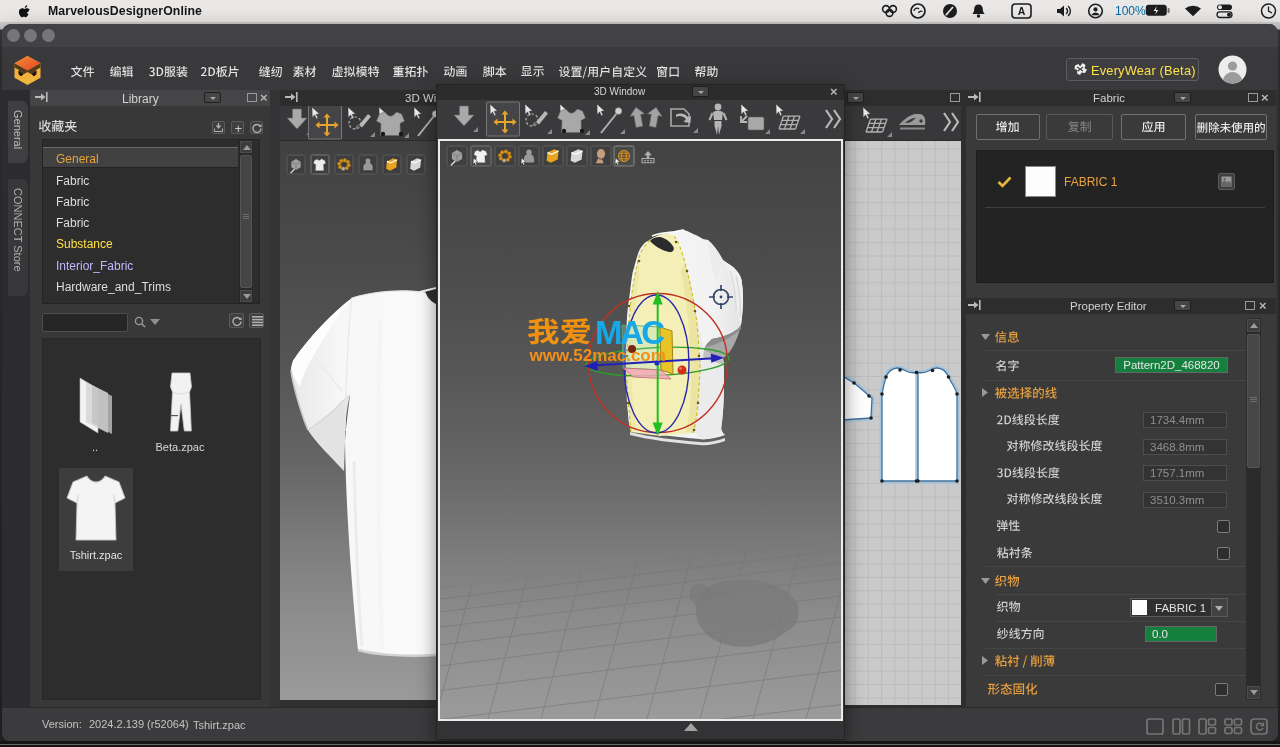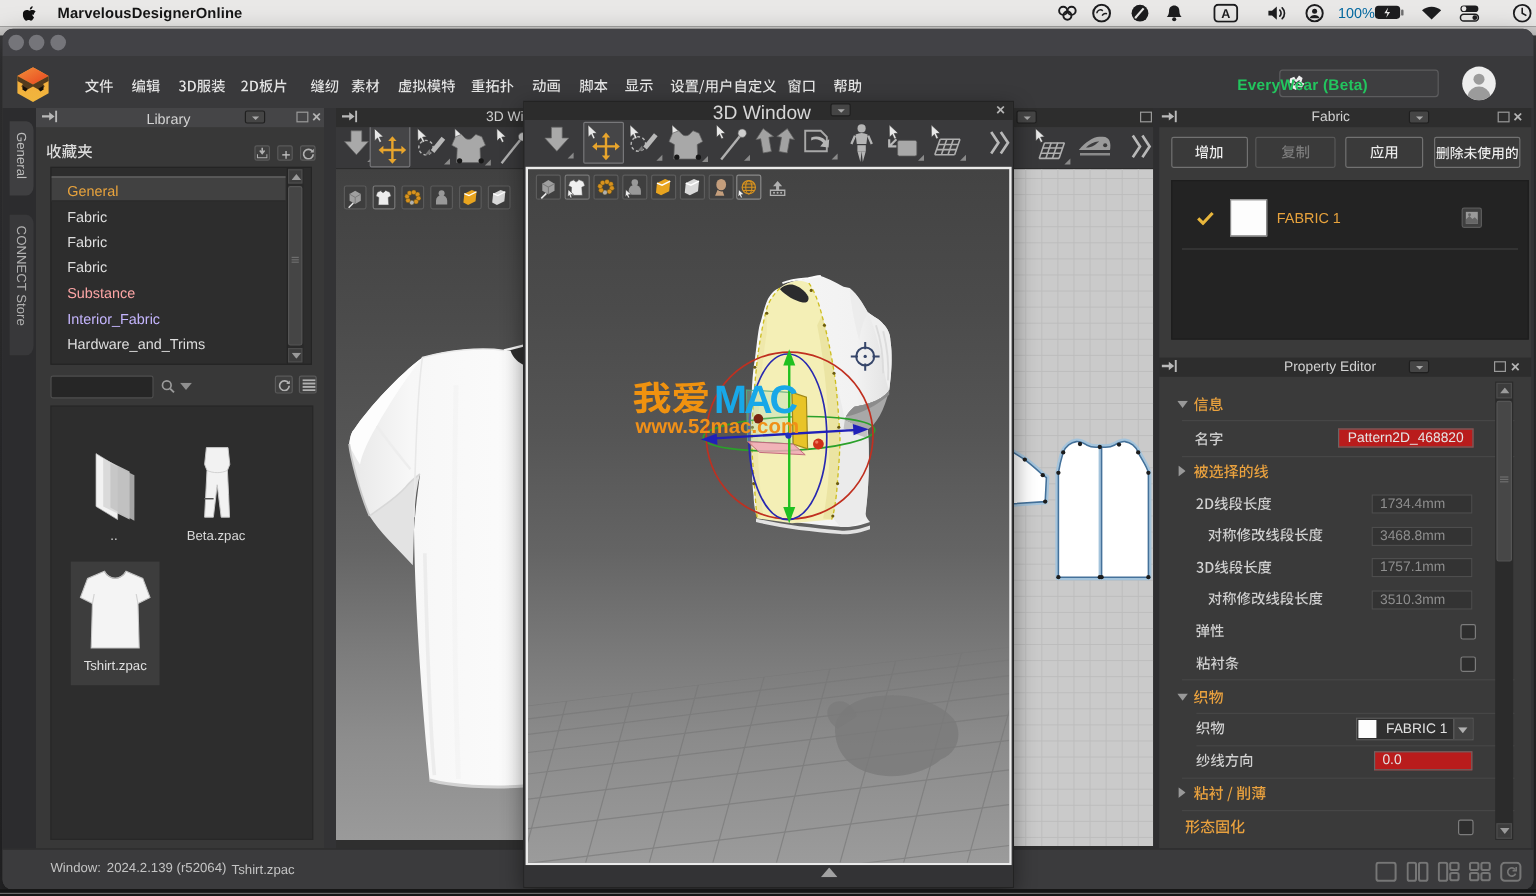--- a/index.html
+++ b/index.html
@@ -7,21 +7,21 @@
 #macbar{left:0;top:0;width:1280px;height:22px;background:#e9e8e7;color:#151515}
 #desk{left:0;top:22px;width:1280px;height:725px;background:linear-gradient(#d0cfce 0,#c4c3c2 7px,#3a3a3c 8px,#29292b 100%)}
 #win{left:2px;top:24px;width:1276px;height:717px;background:#3a3a3a;border-radius:9px 9px 8px 8px;overflow:hidden;box-shadow:0 10px 24px rgba(0,0,0,.5)}
 #deskbottom{left:0;top:741px;width:1280px;height:6px;background:#161616}
 #dockline{left:0;top:744px;width:1280px;height:1px;background:#6a6a6a}
 .ddbtn{position:absolute;width:17px;height:11px;background:#454545;border:1px solid #1f1f1f;border-radius:2px}
 .ddbtn:after{content:"";position:absolute;left:4.5px;top:3.5px;border:3.5px solid transparent;border-top-color:#a8a8a8}
 .icon-f{position:absolute;width:10px;height:9px;border:1px solid #9a9a9a}
 .icon-x{position:absolute;font-size:13px;font-weight:bold;color:#b5b5b5;line-height:11px}
 .lbl{position:absolute;white-space:nowrap}
-.inp{position:absolute;background:#b91c1c;border:1px solid #666;color:#e5e5e5;font-size:11.5px;line-height:14px}
+.inp{position:absolute;background:#15803d;border:1px solid #666;color:#e5e5e5;font-size:11.5px;line-height:14px}
 .inpd{position:absolute;background:#333;border:1px solid #4d4d4d;color:#8f8f8f;font-size:11.5px;line-height:14px}
 .cb{position:absolute;width:13px;height:13px;background:#2e2e2e;border:1px solid #7c7c7c;border-radius:2px}
 </style></head><body>
 <div id="macbar" class="ab">
     <svg class="ab" style="left:19px;top:5px" width="13" height="14" viewBox="0 0 13 14">
       <path fill="#111" d="M9.2 7.3c0-1.7 1.4-2.5 1.5-2.6-.8-1.2-2.1-1.3-2.5-1.4-1.1-.1-2.1.6-2.6.6-.5 0-1.4-.6-2.3-.6C2.1 3.3 1 4 .4 5.1c-1 1.7-.3 4.3.7 5.7.5.7 1.1 1.5 1.9 1.4.7 0 1-.5 1.9-.5s1.1.5 1.9.5c.8 0 1.3-.7 1.8-1.4.6-.8.8-1.6.8-1.6s-1.5-.6-1.5-2.2M7.6 2.1c.4-.5.7-1.2.6-1.9-.6 0-1.3.4-1.7.9-.4.4-.7 1.1-.6 1.8.7.1 1.3-.3 1.7-.8"></path>
     </svg>
     <div class="ab" style="left:48px;top:4px;font-size:12.3px;font-weight:bold;letter-spacing:.1px">MarvelousDesignerOnline</div>
     <svg class="ab" style="left:878px;top:3px" width="23" height="16" viewBox="0 0 23 16">
       <g fill="none" stroke="#1d1d1f" stroke-width="1.6">
@@ -139,21 +139,21 @@
       <path d="M4.5 -8.1C3.5 -7.4 2.1 -6.8 0.9 -6.5L1.4 -5.6C2.7 -6 4.2 -6.7 5.3 -7.5ZM6.8 -7.5C8.1 -7 9.7 -6.1 10.5 -5.6L11.2 -6.3C10.4 -6.9 8.7 -7.7 7.5 -8.1ZM5.1 -6.8C4.9 -6.5 4.7 -6 4.4 -5.6H1.9V1H3V0.6H9V1H10.2V-5.6H5.6C5.8 -5.9 6.1 -6.3 6.3 -6.6ZM3 -0.2V-4.8H9V-0.2ZM4.4 -2.4C4.8 -2.3 5.2 -2.1 5.7 -1.9C5 -1.5 4.1 -1.2 3.3 -1.1C3.5 -0.9 3.7 -0.6 3.8 -0.4C4.8 -0.6 5.7 -1 6.5 -1.5C7.1 -1.2 7.6 -0.8 8 -0.6L8.6 -1.2C8.2 -1.4 7.7 -1.7 7.2 -2C7.7 -2.5 8.2 -3 8.5 -3.7L7.9 -4L7.7 -3.9H5.3C5.4 -4.1 5.5 -4.3 5.6 -4.5L4.7 -4.6C4.5 -4 4 -3.4 3.3 -2.9C3.5 -2.8 3.8 -2.6 3.9 -2.4C4.3 -2.7 4.6 -3 4.8 -3.3H7.2C7 -2.9 6.7 -2.6 6.4 -2.4C5.9 -2.6 5.4 -2.8 4.9 -3ZM5 -9.9C5.1 -9.7 5.2 -9.4 5.3 -9.2H0.9V-7.2H2V-8.3H9.9V-7.2H11.1V-9.2H6.7C6.6 -9.5 6.4 -9.9 6.2 -10.2Z M13.4 -8.9V0.7H14.6V-0.3H21.4V0.7H22.6V-8.9ZM14.6 -1.4V-7.8H21.4V-1.4Z" fill="#e4e4e4"></path>
     </svg>
     <svg style="position:absolute;left:693px;top:42.2px;overflow:visible" width="22.6" height="11.1" viewBox="0.6 -10.1 22.6 11.1" preserveAspectRatio="none">
       <path d="M5.4 -4.1V-3.2H1.9C3 -3.7 3.7 -4.4 4 -5.1H6.5V-6H4.3L4.3 -6.3V-6.7H6.1V-7.6H4.3V-8.3H6.4V-9.2H4.3V-10.1H3.1V-9.2H0.7V-8.3H3.1V-7.6H1V-6.7H3.1V-6.3C3.1 -6.2 3.1 -6.1 3.1 -6H0.6V-5.1H2.7C2.3 -4.6 1.7 -4.1 0.7 -3.8C1 -3.6 1.3 -3.3 1.5 -3L1.7 -3.1V0.3H2.9V-2.2H5.4V1H6.6V-2.2H9.3V-0.8C9.3 -0.7 9.3 -0.6 9.1 -0.6C8.9 -0.6 8.1 -0.6 7.5 -0.6C7.6 -0.3 7.8 0 7.9 0.4C8.8 0.4 9.5 0.3 9.9 0.2C10.3 0 10.5 -0.3 10.5 -0.8V-3.2H6.6V-4.1ZM6.9 -9.6V-3.7H8V-8.7H9.7C9.4 -8.2 9.1 -7.6 8.8 -7.2C9.8 -6.6 10.1 -6.1 10.1 -5.7C10.1 -5.4 10.1 -5.3 9.9 -5.2C9.7 -5.1 9.5 -5.1 9.4 -5.1C9 -5.1 8.7 -5.1 8.2 -5.1C8.4 -4.9 8.5 -4.5 8.6 -4.2C9 -4.2 9.5 -4.2 9.9 -4.2C10.2 -4.2 10.4 -4.3 10.7 -4.4C11.1 -4.7 11.3 -5 11.3 -5.6C11.3 -6.1 10.9 -6.7 10 -7.3C10.4 -7.9 10.9 -8.6 11.4 -9.2L10.6 -9.7L10.4 -9.6Z M19.4 -10.1C19.4 -9.2 19.4 -8.3 19.4 -7.5H17.6V-6.4H19.4C19.2 -3.6 18.6 -1.2 16.4 0.2C16.7 0.4 17.1 0.8 17.2 1C19.6 -0.6 20.3 -3.2 20.5 -6.4H22.1C22 -2.2 21.9 -0.7 21.6 -0.3C21.5 -0.2 21.3 -0.1 21.1 -0.1C20.9 -0.1 20.3 -0.1 19.7 -0.2C19.8 0.1 20 0.6 20 0.9C20.6 0.9 21.3 0.9 21.6 0.9C22 0.8 22.3 0.7 22.6 0.4C23 -0.2 23.1 -1.9 23.2 -6.9C23.2 -7.1 23.2 -7.5 23.2 -7.5H20.5C20.5 -8.3 20.5 -9.2 20.5 -10.1ZM12.4 -1.3 12.6 -0.2C14 -0.5 16.1 -1 18 -1.4L17.8 -2.5L17.3 -2.3V-9.6H13.2V-1.5ZM14.2 -1.7V-3.5H16.2V-2.1ZM14.2 -6H16.2V-4.5H14.2ZM14.2 -7V-8.6H16.2V-7Z" fill="#e4e4e4"></path>
     </svg>
     <div class="ab" style="left:1064px;top:34px;width:133px;height:23px;background:#3e3e40;border:1px solid #5c5c5e;border-radius:3px"></div>
     <svg class="ab" style="left:1071px;top:38px" width="15" height="14" viewBox="0 0 15 14">
       <path fill="#f0f0f0" d="M2 3.5 5.5 2 7 4.5 9.5 1l3 2-1 3.5 2.5 1-2 3.5-3.5-.5L7 13 4 11.5 4.5 8 1.5 7z"></path>
       <path d="M4 5l6 4M5 9l5-4" stroke="#3e3e40" stroke-width="1.1"></path>
     </svg>
-    <div class="ab" style="left:1029px;top:39px;font-size:12.8px;font-weight:bold;color:#22c55e;letter-spacing:.2px">EveryWear (Beta)</div>
+    <div class="ab" style="left:1089px;top:39px;font-size:12.8px;font-weight:normal;color:#fde047;letter-spacing:.2px">EveryWear (Beta)</div>
     <svg class="ab" style="left:1216px;top:31px" width="29" height="29" viewBox="0 0 29 29">
       <circle cx="14.5" cy="14.5" r="14" fill="#ededed"></circle>
       <circle cx="14.5" cy="11" r="4.6" fill="#9b9b9b"></circle>
       <path d="M5 24.5a9.8 9.8 0 0 1 19 0A14 14 0 0 1 14.5 28.5 14 14 0 0 1 5 24.5z" fill="#9b9b9b"></path>
     </svg>
     <div class="ab" style="left:0;top:66px;width:1276px;height:617px;background:#333335"></div>
     <div class="ab" style="left:0;top:66px;width:28px;height:617px;background:#2c2c2e"></div>
     <div class="ab" style="left:6px;top:77px;width:20px;height:62px;background:#3f3f41;border-radius:0 6px 6px 0/0 8px 8px 0"></div>
     <div class="ab" style="left:6px;top:155px;width:20px;height:117px;background:#38383a;border-radius:0 6px 6px 0/0 8px 8px 0"></div>
     <div class="lbl" style="left:9.5px;top:86px;writing-mode:vertical-rl;font-size:11px;color:#bdbdbd">General</div>
@@ -182,21 +182,21 @@
     <svg class="ab" style="left:249.5px;top:98.5px" width="10" height="10" viewBox="0 0 10 10">
       <path d="M8.5 3.5A4 4 0 1 0 9 5.5" fill="none" stroke="#b0b0b0" stroke-width="1.4"></path>
       <path d="M9.5 1v3h-3z" fill="#b0b0b0"></path>
     </svg>
     <div class="ab" style="left:40px;top:115px;width:218px;height:165px;background:#2d2d2d;border:1px solid #242424"></div>
     <div class="ab" style="left:41px;top:123px;width:195px;height:21px;background:#414141;border-top:1px solid #6a6a6a;border-bottom:1px solid #232323"></div>
     <div class="lbl" style="left:54px;top:128px;font-size:12px;color:#e8a33d">General</div>
     <div class="lbl" style="left:54px;top:149.5px;font-size:12px;color:#dedede">Fabric</div>
     <div class="lbl" style="left:54px;top:170.8px;font-size:12px;color:#dedede">Fabric</div>
     <div class="lbl" style="left:54px;top:192.1px;font-size:12px;color:#dedede">Fabric</div>
-    <div class="lbl" style="left:54px;top:213.4px;font-size:12px;color:#fca5a5">Substance</div>
+    <div class="lbl" style="left:54px;top:213.4px;font-size:12px;color:#fde047">Substance</div>
     <div class="lbl" style="left:54px;top:234.7px;font-size:12px;color:#c4b5fd">Interior_Fabric</div>
     <div class="lbl" style="left:54px;top:256px;font-size:12px;color:#dedede">Hardware_and_Trims</div>
     <div class="ab" style="left:237px;top:116px;width:14px;height:163px;background:#2a2a2a;border-left:1px solid #242424"></div>
     <div class="ab" style="left:238px;top:117px;width:12px;height:12px;background:#3c3c3c;border:1px solid #4c4c4c"></div>
     <svg class="ab" style="left:241px;top:120.5px" width="8" height="5" viewBox="0 0 8 5">
       <path d="M4 0 8 5H0z" fill="#9a9a9a"></path>
     </svg>
     <div class="ab" style="left:238px;top:266px;width:12px;height:12px;background:#3c3c3c;border:1px solid #4c4c4c"></div>
     <svg class="ab" style="left:241px;top:270px" width="8" height="5" viewBox="0 0 8 5">
       <path d="M4 5 8 0H0z" fill="#9a9a9a"></path>
@@ -518,21 +518,21 @@
     <div class="ab" style="left:1130px;top:576px;width:15px;height:15px;background:#fdfdfd"></div>
     <div class="lbl" style="left:1153px;top:577.5px;font-size:11.5px;color:#e2e2e2">FABRIC 1</div>
     <div class="ab" style="left:1209px;top:575px;width:16px;height:17px;background:#424242;border-left:1px solid #5c5c5c"></div>
     <svg class="ab" style="left:1213px;top:582px" width="8" height="5" viewBox="0 0 8 5">
       <path d="M0 0h8L4 5z" fill="#b0b0b0"></path>
     </svg>
     <div class="ab" style="left:995px;top:597px;width:265px;height:1px;background:#464646"></div>
     <svg style="position:absolute;left:995px;top:604px;overflow:visible" width="46.6" height="11.3" viewBox="0.4 -10.2 46.6 11.3" preserveAspectRatio="none">
       <path d="M0.4 -0.7 0.7 0.4C1.9 0 3.5 -0.5 5 -0.9L4.8 -1.9C3.2 -1.5 1.5 -1 0.4 -0.7ZM5.7 -8.1C5.6 -6.8 5.3 -5.4 4.8 -4.5C5.1 -4.4 5.6 -4.2 5.8 -4C6.2 -5 6.6 -6.5 6.8 -7.9ZM9.2 -8C9.8 -6.9 10.3 -5.5 10.5 -4.6L11.5 -5C11.3 -5.9 10.8 -7.3 10.2 -8.3ZM10 -4.2C9.1 -1.8 7.3 -0.6 4.3 0C4.5 0.3 4.8 0.7 4.9 1C8.1 0.3 10.1 -1.2 11.1 -3.9ZM7.5 -10.1V-2.7H8.6V-10.1ZM0.7 -5C0.9 -5.1 1.2 -5.2 2.5 -5.3C2.1 -4.7 1.6 -4.2 1.4 -3.9C1 -3.5 0.7 -3.2 0.5 -3.2C0.6 -2.9 0.8 -2.4 0.8 -2.1C1.1 -2.3 1.6 -2.4 4.8 -2.9C4.8 -3.1 4.8 -3.6 4.8 -3.9L2.3 -3.6C3.3 -4.6 4.2 -5.8 4.9 -7L4 -7.6C3.7 -7.2 3.5 -6.8 3.2 -6.3L1.9 -6.2C2.6 -7.2 3.3 -8.5 3.9 -9.7L2.8 -10.1C2.3 -8.7 1.4 -7.2 1.1 -6.8C0.8 -6.4 0.6 -6.1 0.4 -6.1C0.5 -5.8 0.7 -5.3 0.7 -5Z M12.6 -0.7 12.9 0.3C14 -0 15.4 -0.5 16.8 -0.9L16.7 -1.9C15.2 -1.4 13.6 -1 12.6 -0.7ZM20.5 -9.3C21 -9 21.7 -8.6 22.1 -8.2L22.8 -8.9C22.4 -9.2 21.7 -9.7 21.1 -10ZM12.9 -5C13.1 -5.1 13.3 -5.2 14.6 -5.3C14.2 -4.7 13.7 -4.1 13.5 -3.9C13.2 -3.5 12.9 -3.2 12.6 -3.1C12.7 -2.8 12.9 -2.3 12.9 -2.1C13.2 -2.3 13.7 -2.4 16.6 -3C16.6 -3.2 16.6 -3.7 16.7 -3.9L14.5 -3.6C15.4 -4.6 16.2 -5.8 16.9 -7.1L16 -7.7C15.8 -7.2 15.5 -6.8 15.3 -6.3L14 -6.2C14.7 -7.2 15.3 -8.4 15.8 -9.6L14.8 -10.1C14.3 -8.7 13.5 -7.2 13.2 -6.8C12.9 -6.4 12.7 -6.1 12.5 -6.1C12.6 -5.8 12.8 -5.2 12.9 -5ZM22.5 -4.2C22.1 -3.5 21.5 -2.9 20.9 -2.4C20.7 -2.9 20.6 -3.6 20.4 -4.3L23.4 -4.9L23.2 -5.9L20.3 -5.3C20.3 -5.8 20.2 -6.2 20.2 -6.7L23.1 -7.2L22.9 -8.1L20.1 -7.7C20.1 -8.5 20.1 -9.3 20.1 -10.2H18.9C18.9 -9.3 19 -8.4 19 -7.6L17.2 -7.3L17.4 -6.3L19.1 -6.5C19.1 -6.1 19.2 -5.6 19.2 -5.1L16.9 -4.7L17.1 -3.7L19.4 -4.1C19.5 -3.2 19.7 -2.4 19.9 -1.7C18.9 -1 17.7 -0.5 16.5 -0.1C16.8 0.1 17.1 0.5 17.2 0.8C18.3 0.4 19.3 -0.1 20.3 -0.7C20.8 0.4 21.4 1 22.2 1C23.1 1 23.4 0.6 23.6 -0.8C23.4 -0.9 23 -1.2 22.8 -1.4C22.7 -0.4 22.6 -0.1 22.3 -0.1C21.9 -0.1 21.5 -0.6 21.2 -1.3C22.1 -2 22.9 -2.8 23.5 -3.8Z M29.2 -9.8C29.4 -9.3 29.8 -8.6 29.9 -8.1H24.7V-7H27.9C27.8 -4.3 27.5 -1.4 24.5 0.1C24.8 0.4 25.2 0.8 25.3 1C27.6 -0.2 28.5 -2.1 28.8 -4.2H32.9C32.7 -1.7 32.5 -0.6 32.2 -0.3C32 -0.2 31.9 -0.2 31.6 -0.2C31.3 -0.2 30.4 -0.2 29.6 -0.3C29.8 0 30 0.5 30 0.9C30.8 0.9 31.6 0.9 32 0.9C32.5 0.8 32.9 0.7 33.2 0.4C33.7 -0.1 33.9 -1.4 34.1 -4.8C34.2 -4.9 34.2 -5.3 34.2 -5.3H29C29.1 -5.9 29.1 -6.4 29.2 -7H35.3V-8.1H30.3L31.1 -8.5C31 -9 30.6 -9.7 30.3 -10.2Z M41.1 -10.2C41 -9.5 40.7 -8.7 40.4 -8.1H37.1V1H38.2V-7H45.8V-0.4C45.8 -0.2 45.7 -0.1 45.5 -0.1C45.3 -0.1 44.4 -0.1 43.6 -0.1C43.8 0.2 44 0.7 44 1C45.1 1 45.9 1 46.3 0.8C46.8 0.6 46.9 0.3 46.9 -0.4V-8.1H41.7C42 -8.7 42.3 -9.3 42.6 -9.9ZM40.7 -4.6H43.3V-2.5H40.7ZM39.6 -5.6V-0.7H40.7V-1.5H44.4V-5.6Z" fill="#d0d0d0"></path>
     </svg>
-    <div class="inp" style="left:1143px;top:602px;width:82px;height:16px;padding-left:6px">0.0</div>
+    <div class="inp" style="left:1143px;top:602px;width:72px;height:16px;padding-left:6px">0.0</div>
     <div class="ab" style="left:983px;top:624px;width:277px;height:1px;background:#464646"></div>
     <svg class="ab" style="left:980px;top:632px" width="6" height="9" viewBox="0 0 6 9">
       <path d="M0 0v9L6 4.5z" fill="#999"></path>
     </svg>
     <svg style="position:absolute;left:993px;top:631px;overflow:visible" width="59.6" height="12.8" viewBox="0.3 -10.6 59.6 12.8" preserveAspectRatio="none">
       <path d="M0.6 -9.5C1 -8.6 1.2 -7.5 1.3 -6.8L2.2 -7C2.1 -7.7 1.9 -8.8 1.5 -9.7ZM4.8 -9.8C4.6 -9 4.3 -7.7 4 -7L4.8 -6.7C5.1 -7.4 5.6 -8.6 5.9 -9.6ZM5.7 -4.6V1.1H6.9V0.5H10.5V1H11.7V-4.6H9V-7H12V-8.1H9V-10.6H7.8V-4.6ZM6.9 -0.7V-3.5H10.5V-0.7ZM0.5 -6.3V-5.2H2.4C1.9 -3.9 1.1 -2.4 0.3 -1.6C0.5 -1.3 0.8 -0.8 0.9 -0.4C1.5 -1.1 2.1 -2.2 2.6 -3.4V1H3.8V-3.5C4.2 -2.9 4.7 -2.1 5 -1.8L5.6 -2.7C5.4 -3 4.2 -4.3 3.8 -4.6V-5.2H5.7V-6.3H3.8V-10.6H2.6V-6.3Z M18.6 -5.1C19.2 -4.2 19.7 -3 19.9 -2.2L21 -2.6C20.8 -3.4 20.2 -4.6 19.6 -5.5ZM14.4 -9.9C14.8 -9.5 15.4 -8.8 15.6 -8.4H13.1V-7.3H16.1C15.3 -5.7 14.1 -4.1 12.8 -3.2C13 -3 13.4 -2.4 13.5 -2.1C13.9 -2.5 14.4 -2.9 14.8 -3.5V1.1H16V-3.7C16.5 -3.2 17 -2.5 17.3 -2.1L18 -3.1L17 -4L18.1 -5.2L17.3 -5.8C17.1 -5.5 16.8 -5 16.4 -4.6L16 -5C16.6 -6 17.2 -7 17.5 -8L16.9 -8.4L16.7 -8.4H15.8L16.6 -9C16.3 -9.4 15.8 -10 15.2 -10.5ZM21.8 -10.5V-7.8H18.1V-6.6H21.8V-0.5C21.8 -0.2 21.7 -0.2 21.5 -0.2C21.3 -0.1 20.5 -0.1 19.7 -0.2C19.9 0.2 20 0.7 20.1 1.1C21.2 1.1 21.9 1 22.4 0.8C22.8 0.6 23 0.3 23 -0.5V-6.6H24.5V-7.8H23V-10.5Z M28 2.2H29L32.4 -10H31.4Z M43 -9.1V-2.1H44.2V-9.1ZM45.8 -10.3V-0.5C45.8 -0.2 45.8 -0.1 45.5 -0.1C45.2 -0.1 44.5 -0.1 43.6 -0.2C43.8 0.2 44 0.7 44 1.1C45.2 1.1 45.9 1 46.4 0.8C46.8 0.6 47 0.3 47 -0.5V-10.3ZM36.1 -9.7C36.5 -9 36.8 -8 37 -7.3L38 -7.7C37.8 -8.3 37.5 -9.3 37.1 -10.1ZM41.2 -10.2C41.1 -9.4 40.7 -8.3 40.3 -7.6L41.3 -7.4C41.7 -8 42.1 -9 42.4 -9.9ZM36.5 -7.1V1H37.7V-1.9H40.7V-0.4C40.7 -0.2 40.6 -0.2 40.5 -0.2C40.3 -0.2 39.7 -0.2 39.1 -0.2C39.3 0.1 39.4 0.6 39.5 0.9C40.4 0.9 41 0.9 41.4 0.7C41.7 0.5 41.9 0.2 41.9 -0.4V-7.1H39.8V-10.6H38.6V-7.1ZM40.7 -2.9H37.7V-4H40.7ZM40.7 -5H37.7V-6H40.7Z M49 -7.4C49.7 -7 50.6 -6.5 51.1 -6.1L51.8 -7C51.3 -7.4 50.4 -7.9 49.6 -8.2ZM48.5 -4.9C49.2 -4.5 50.1 -4 50.6 -3.6L51.3 -4.5C50.8 -4.9 49.9 -5.4 49.1 -5.7ZM48.8 0.3 49.7 1C50.3 0 50.9 -1.2 51.5 -2.2L50.6 -2.9C50 -1.8 49.3 -0.5 48.8 0.3ZM52.3 -6.3V-2.5H53.4V-3.2H55.2V-2.6H56.3V-3.2H58.1V-2.6H59.3V-6.3H56.3V-6.8H59.8V-7.5H59.1L59.3 -7.8C59 -8.1 58.4 -8.5 57.8 -8.7L57.3 -8.1C57.6 -7.9 58 -7.7 58.3 -7.5H56.3V-8.1H57V-8.8H59.9V-9.8H57V-10.6H55.8V-9.8H52.6V-10.6H51.5V-9.8H48.7V-8.8H51.5V-8.1H52.6V-8.8H55.8V-8.2H55.2V-7.5H51.9V-6.8H55.2V-6.3ZM56.9 -2.8V-2.2H51.7V-1.3H53.2L52.8 -0.9C53.3 -0.5 54 0.1 54.3 0.5L55.1 -0.2C54.8 -0.5 54.3 -1 53.8 -1.3H56.9V-0.1C56.9 0 56.9 0 56.7 0C56.6 0.1 56.1 0.1 55.6 0C55.7 0.3 55.8 0.7 55.9 1C56.7 1 57.2 1 57.6 0.9C58 0.7 58 0.4 58 -0.1V-1.3H59.9V-2.2H58V-2.8ZM55.2 -5.6V-5H53.4V-5.6ZM56.3 -5.6H58.1V-5H56.3ZM55.2 -4.4V-3.8H53.4V-4.4ZM56.3 -4.4H58.1V-3.8H56.3Z" fill="#e9a13e"></path>
     </svg>
     <div class="ab" style="left:983px;top:651px;width:277px;height:1px;background:#464646"></div>
     <svg style="position:absolute;left:986px;top:659px;overflow:visible" width="49.2" height="11.8" viewBox="0.4 -10.6 49.2 11.8" preserveAspectRatio="none">
       <path d="M10.4 -10.4C9.7 -9.3 8.3 -8.3 7.1 -7.7C7.4 -7.5 7.8 -7.1 8 -6.9C9.2 -7.6 10.6 -8.7 11.6 -9.9ZM10.8 -6.9C10 -5.8 8.5 -4.7 7.3 -4.1C7.6 -3.9 7.9 -3.5 8.1 -3.2C9.4 -4 10.9 -5.2 11.8 -6.5ZM11 -3.6C10.1 -2 8.4 -0.7 6.6 0.1C6.9 0.3 7.3 0.7 7.5 1C9.3 0.1 11.1 -1.4 12.1 -3.1ZM4.9 -8.7V-5.7H3.1V-8.7ZM0.5 -5.7V-4.6H2C2 -2.8 1.7 -1.1 0.4 0.3C0.6 0.5 1.1 0.9 1.2 1.1C2.7 -0.5 3.1 -2.5 3.1 -4.6H4.9V1H6.1V-4.6H7.3V-5.7H6.1V-8.7H7.2V-9.8H0.7V-8.7H2V-5.7Z M17.2 -5C18 -4.6 18.9 -4 19.3 -3.5L20.4 -4.2C19.9 -4.6 19 -5.2 18.2 -5.6ZM15.8 -3V-0.7C15.8 0.5 16.2 0.8 17.8 0.8C18.1 0.8 20.2 0.8 20.5 0.8C21.8 0.8 22.2 0.4 22.3 -1.3C22 -1.4 21.5 -1.6 21.3 -1.7C21.2 -0.5 21.1 -0.3 20.4 -0.3C20 -0.3 18.3 -0.3 17.9 -0.3C17.1 -0.3 17 -0.3 17 -0.7V-3ZM17.6 -3.3C18.3 -2.6 19.1 -1.7 19.5 -1.1L20.4 -1.7C20.1 -2.3 19.2 -3.2 18.5 -3.8ZM21.8 -2.9C22.4 -1.8 23.1 -0.4 23.3 0.5L24.4 0.1C24.1 -0.8 23.5 -2.2 22.9 -3.2ZM14.3 -3.1C14.1 -2 13.6 -0.8 13.1 0L14.2 0.6C14.7 -0.3 15.1 -1.7 15.3 -2.7ZM18.2 -10.6C18.1 -10 18.1 -9.4 17.9 -8.9H13.2V-7.8H17.6C17 -6.3 15.8 -5 13 -4.3C13.3 -4.1 13.6 -3.6 13.7 -3.3C16.9 -4.2 18.2 -5.8 18.9 -7.7C19.8 -5.5 21.4 -4.1 23.8 -3.4C24 -3.8 24.3 -4.2 24.6 -4.5C22.4 -5 20.9 -6.1 20.1 -7.8H24.4V-8.9H19.2C19.3 -9.4 19.4 -10 19.4 -10.6Z M29.7 -4H32.9V-2.5H29.7ZM28.6 -4.9V-1.6H34V-4.9H31.8V-6.1H34.7V-7.1H31.8V-8.4H30.7V-7.1H27.9V-6.1H30.7V-4.9ZM26 -10V1.1H27.2V0.5H35.3V1.1H36.5V-10ZM27.2 -0.6V-8.9H35.3V-0.6Z M48.2 -8.8C47.4 -7.6 46.3 -6.4 45.1 -5.4V-10.4H43.9V-4.5C43 -3.9 42.2 -3.4 41.4 -3C41.7 -2.8 42.1 -2.3 42.3 -2.1C42.8 -2.4 43.3 -2.7 43.9 -3V-1.2C43.9 0.4 44.3 0.8 45.6 0.8C45.9 0.8 47.4 0.8 47.7 0.8C49.1 0.8 49.4 -0 49.6 -2.4C49.2 -2.5 48.7 -2.8 48.4 -3C48.3 -0.9 48.2 -0.4 47.6 -0.4C47.3 -0.4 46.1 -0.4 45.8 -0.4C45.2 -0.4 45.1 -0.5 45.1 -1.2V-3.9C46.7 -5 48.2 -6.5 49.4 -8.1ZM41.2 -10.6C40.5 -8.7 39.3 -6.9 38 -5.7C38.2 -5.5 38.6 -4.8 38.7 -4.5C39.1 -4.9 39.5 -5.4 40 -5.9V1.1H41.2V-7.7C41.7 -8.5 42.1 -9.4 42.4 -10.2Z" fill="#e9a13e"></path>
@@ -543,21 +543,21 @@
     <svg class="ab" style="left:1248px;top:299px" width="8" height="5" viewBox="0 0 8 5">
       <path d="M4 0 8 5H0z" fill="#9a9a9a"></path>
     </svg>
     <div class="ab" style="left:1245px;top:662px;width:13px;height:13px;background:#3c3c3c;border:1px solid #4c4c4c"></div>
     <svg class="ab" style="left:1248px;top:666px" width="8" height="5" viewBox="0 0 8 5">
       <path d="M4 5 8 0H0z" fill="#9a9a9a"></path>
     </svg>
     <div class="ab" style="left:1245px;top:310px;width:13px;height:134px;background:#474747;border:1px solid #555;border-radius:2px"></div>
     <div class="ab" style="left:1248px;top:373px;width:7px;height:1px;background:#6e6e6e;box-shadow:0 2px 0 #6e6e6e,0 4px 0 #6e6e6e"></div>
     <div class="ab" style="left:0;top:683px;width:1276px;height:34px;background:#3b3b3d;border-top:1px solid #2a2a2a"></div>
-    <div class="lbl" style="left:40px;top:694px;font-size:11px;color:#c3c3c3">Window:</div>
+    <div class="lbl" style="left:40px;top:694px;font-size:11px;color:#c3c3c3">Version:</div>
     <div class="lbl" style="left:87px;top:694px;font-size:11px;color:#c3c3c3">2024.2.139 (r52064)</div>
     <div class="lbl" style="left:191px;top:694.5px;font-size:11px;color:#c3c3c3">Tshirt.zpac</div>
     <svg class="ab" style="left:1144px;top:694px" width="19" height="17" viewBox="0 0 19 17">
       <g fill="none" stroke="#767676" stroke-width="1.7">
         <rect x="1" y="1" width="16" height="15" rx="2"></rect>
       </g>
     </svg>
     <svg class="ab" style="left:1170px;top:694px" width="19" height="17" viewBox="0 0 19 17">
       <g fill="none" stroke="#767676" stroke-width="1.7">
         <rect x="1" y="1" width="7" height="15" rx="1.5"></rect>
@@ -581,21 +581,21 @@
     </svg>
     <svg class="ab" style="left:1248px;top:694px" width="19" height="17" viewBox="0 0 19 17">
       <g fill="none" stroke="#767676" stroke-width="1.7">
         <rect x="1" y="1" width="16" height="15" rx="3"></rect>
         <path d="M12.5 6.5a3.4 3.4 0 1 0 .5 3.5" stroke-width="1.4"></path>
         <path d="M13.5 4.5v3h-3" stroke-width="1.3"></path>
       </g>
     </svg>
     <div class="ab" style="left:434px;top:60px;width:409px;height:656px;background:#3a3a3c;border:1px solid #232323;box-shadow:0 6px 18px rgba(0,0,0,.45)"></div>
     <div class="ab" style="left:435px;top:61px;width:407px;height:15px;background:#2c2c2c"></div>
-    <div class="lbl" style="left:592px;top:61.5px;font-size:16px;color:#d6d6d6">3D Window</div>
+    <div class="lbl" style="left:592px;top:61.5px;font-size:10px;color:#d6d6d6">3D Window</div>
     <div class="ddbtn" style="left:690px;top:62px"></div>
     <div class="icon-x" style="left:828px;top:62px">×</div>
     <svg class="ab" style="left:435px;top:75px" width="407" height="39" viewBox="0 0 407 39">
       <g transform="translate(-437,-99)">
         <path d="M459.5 106 h9 v9 h5.5 l-10 11 -10 -11 h5.5 z" fill="#a9a9a9" stroke="#666" stroke-width=".6"></path>
         <path d="M473 132 l5 0 0 -5z" fill="#8a8a8a"></path>
         <rect x="486.5" y="102" width="33" height="34" rx="1" fill="#454547" stroke="#77777a"></rect>
         <path transform="translate(490,104) scale(1.0)" d="M0 0 L7.5 7 4.2 7.3 6 11 4.3 11.8 2.6 8 .2 10.4Z" fill="#e8e8e8" stroke="#333" stroke-width=".5"></path>
         <g stroke="#e8a52c" stroke-width="2">
           <path d="M496.5 122 h17"></path>

